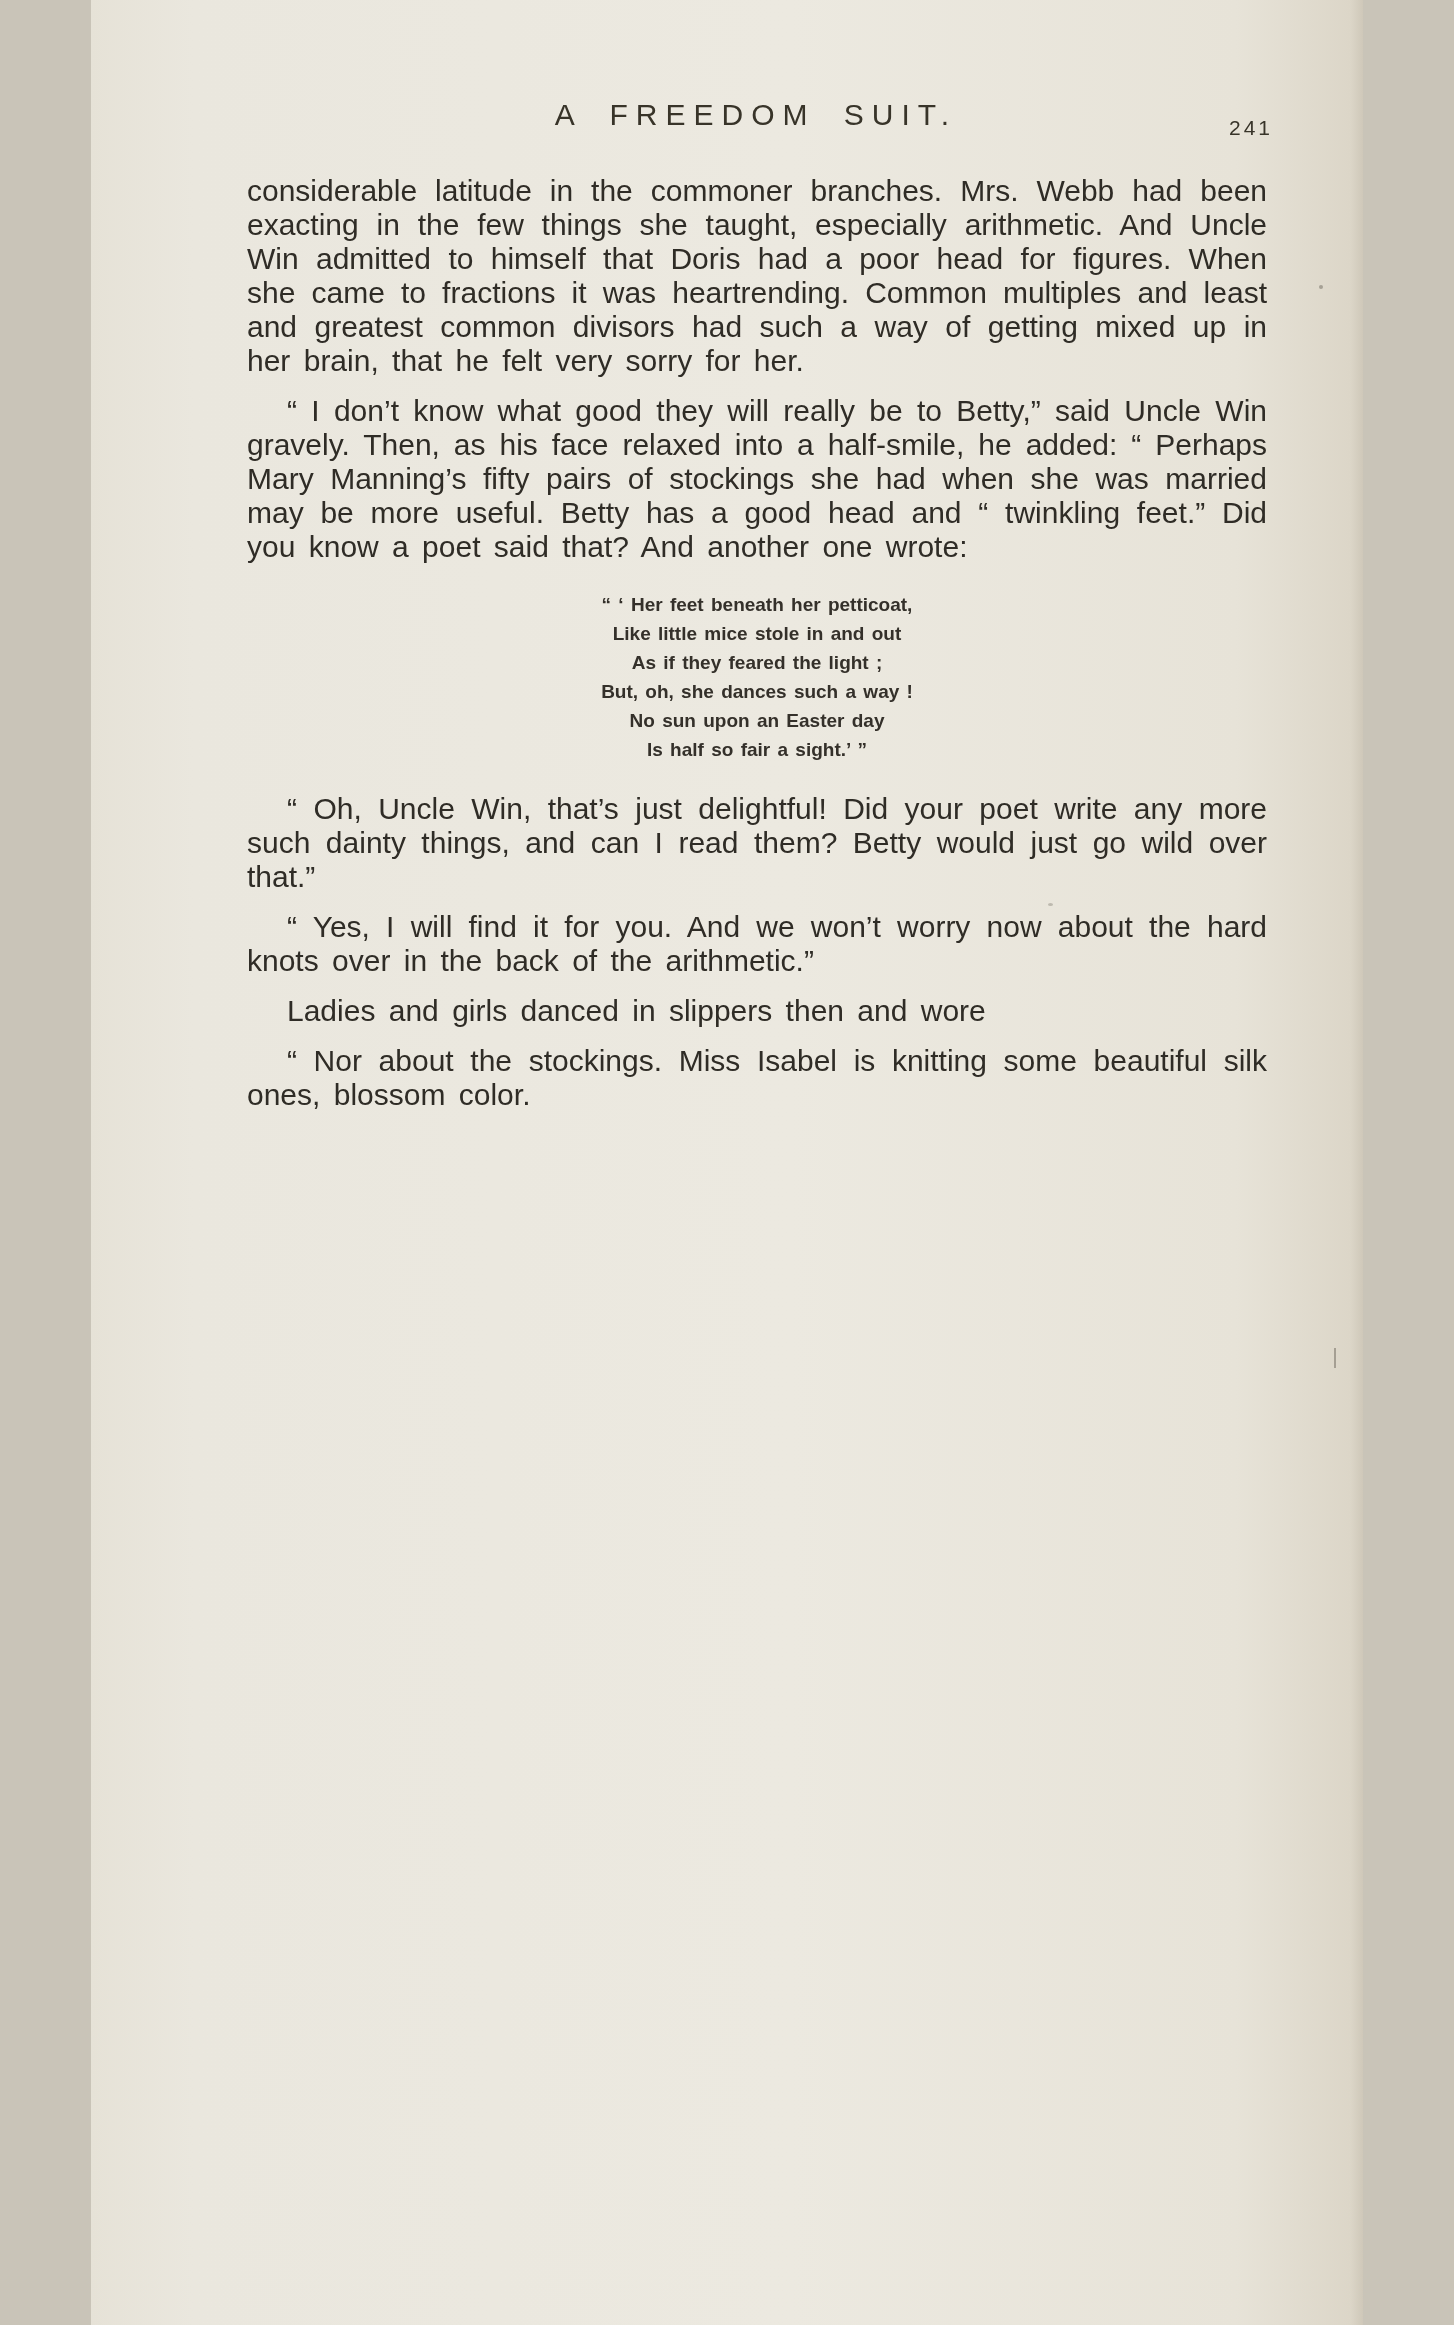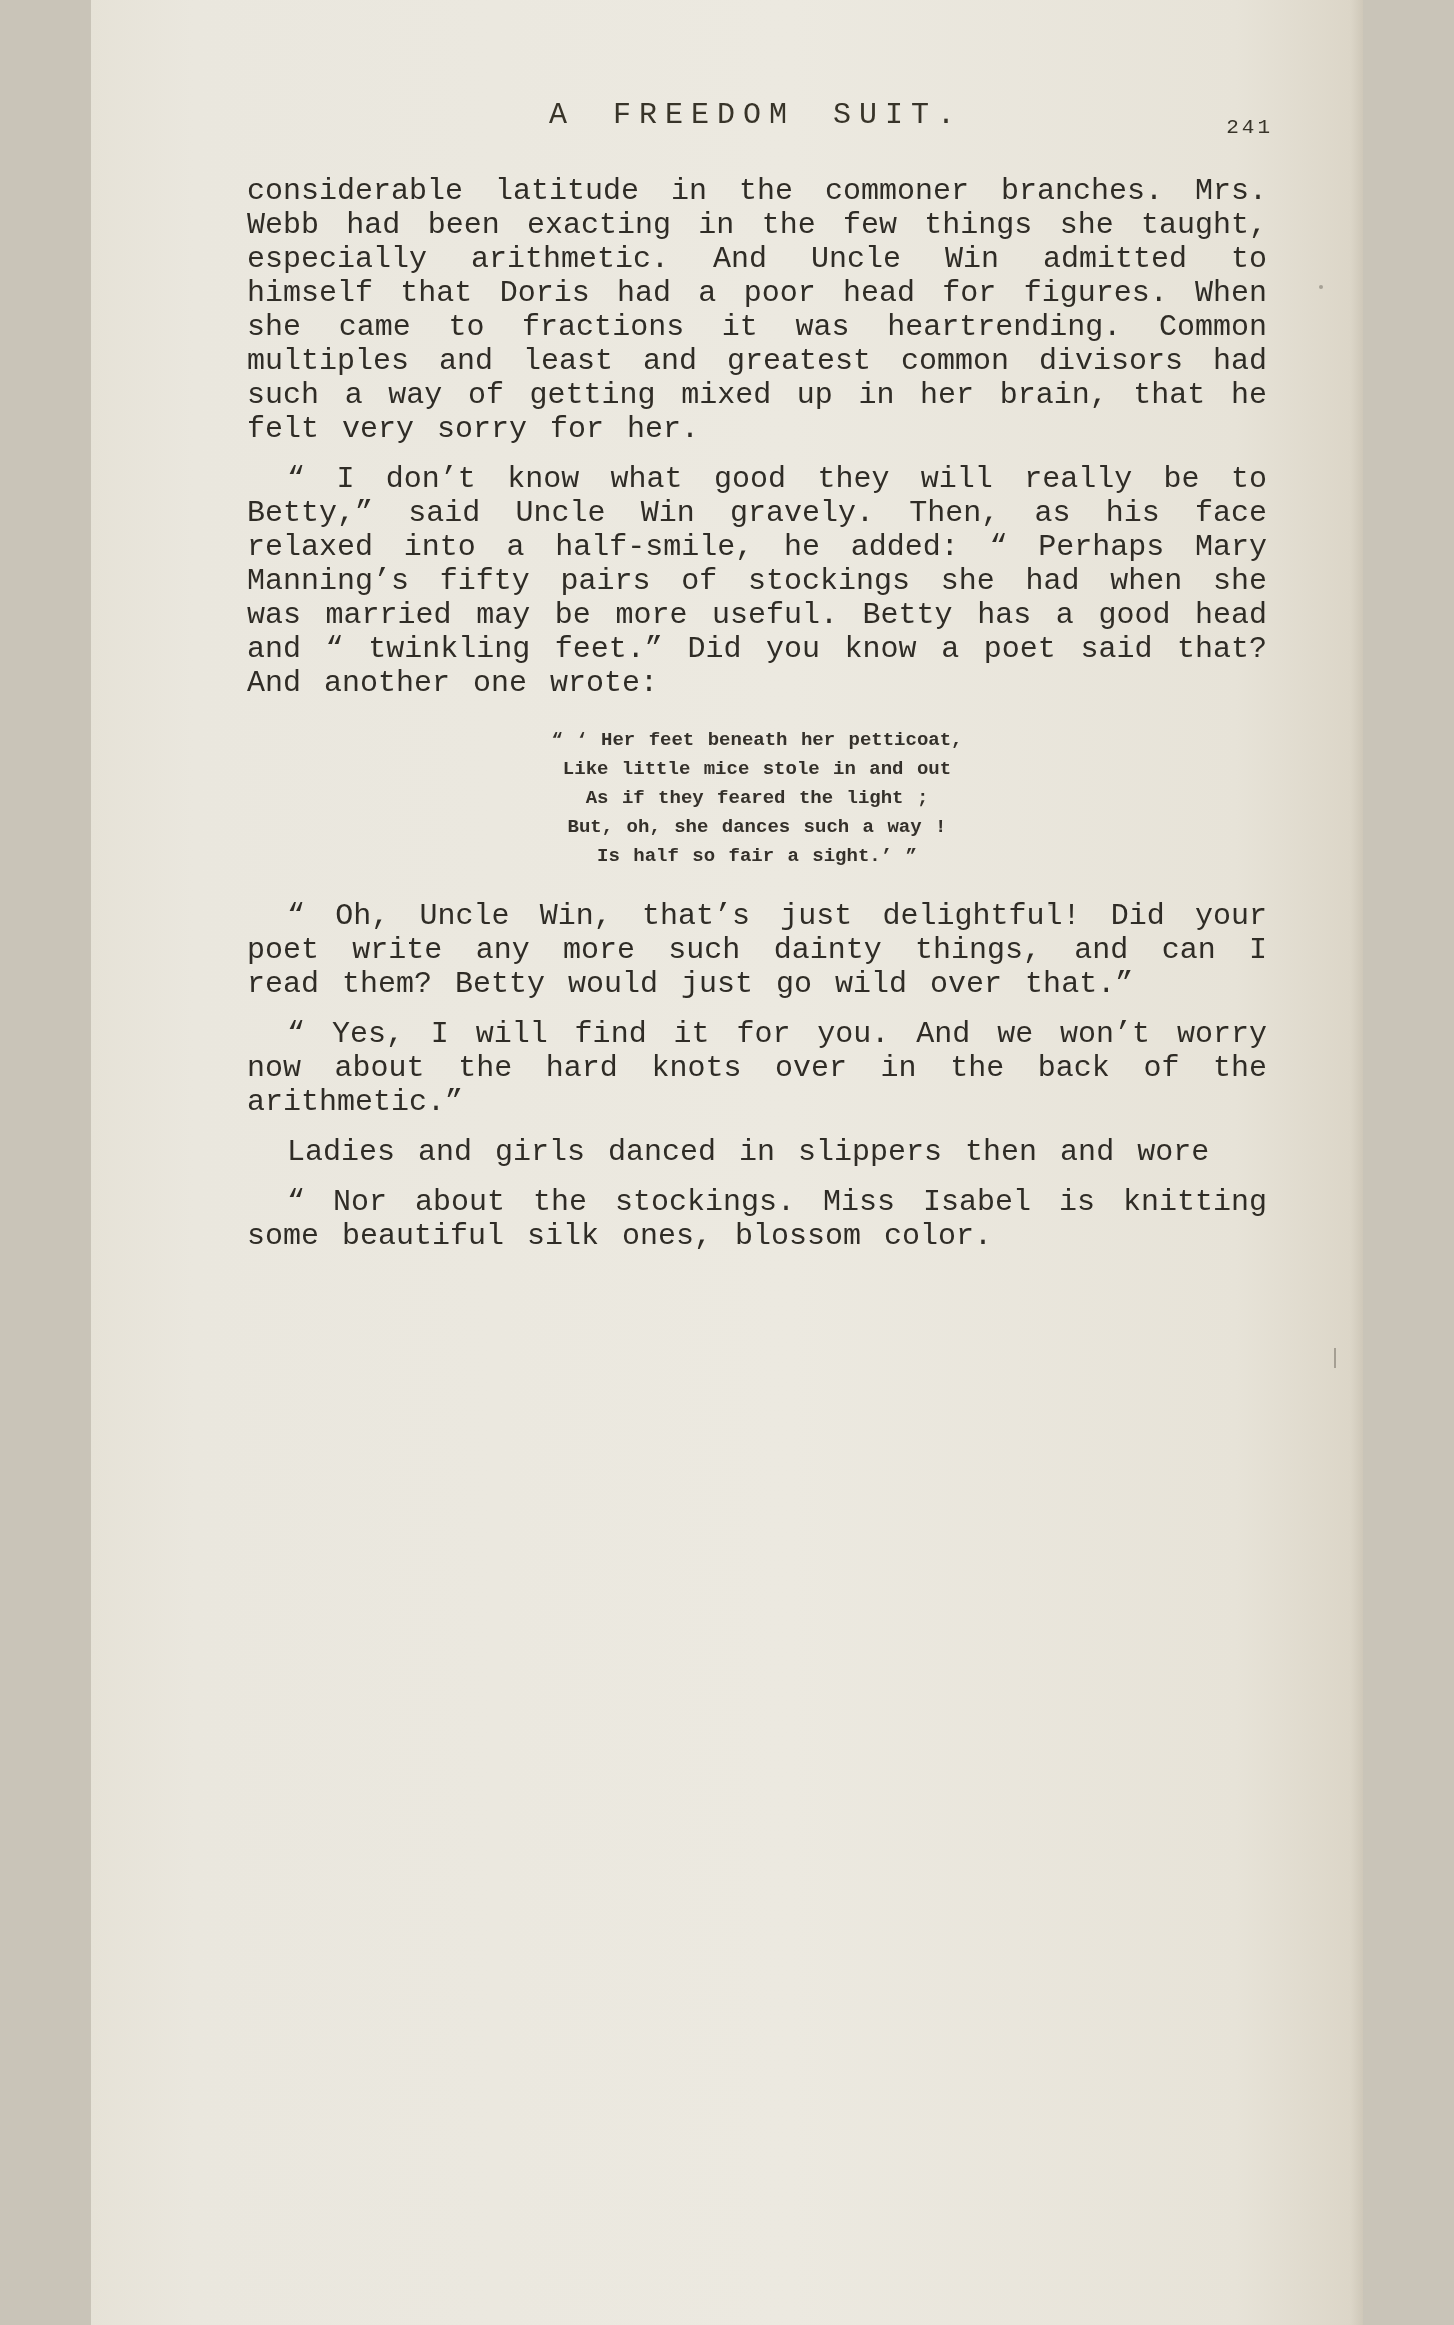--- a/index.html
+++ b/index.html
@@ -8,21 +8,21 @@
     background: #c9c4b8;
   }
   .page {
     position: relative;
     width: 1272px;
     height: 2325px;
     margin: 0 auto;
     background:
       linear-gradient(90deg, #e6e2d7 0%, #eae7de 8%, #ece9e0 55%, #e7e3d8 90%, #dcd6c8 99%, #cfc8b9 100%),
       #eae7de;
-    font-family: Liberation Mono, monospace;
+    font-family: Liberation Sans, sans-serif;
     color: var(--ink, #2f2c26);
     overflow: hidden;
   }
   .running-header {
     position: absolute;
     top: 98px;
     left: 140px;
     width: 1050px;
     height: 40px;
   }
@@ -114,20 +114,21 @@
     <p class="para no-indent">considerable latitude in the commoner branches. Mrs. Webb had been exacting in the few things she taught, especially arithmetic. And Uncle Win admitted to himself that Doris had a poor head for figures. When she came to fractions it was heartrending. Common multiples and least and greatest common divisors had such a way of getting mixed up in her brain, that he felt very sorry for her.</p>
 
 
     <p class="para">“ I don’t know what good they will really be to Betty,” said Uncle Win gravely. Then, as his face relaxed into a half-smile, he added: “ Perhaps Mary Manning’s fifty pairs of stockings she had when she was married may be more useful. Betty has a good head and “ twinkling feet.” Did you know a poet said that? And another one wrote:</p>
 
     <div class="poem">
       <div class="poem-line">“ ‘ Her feet beneath her petticoat,</div>
       <div class="poem-line">Like little mice stole in and out</div>
       <div class="poem-line">As if they feared the light ;</div>
       <div class="poem-line">But, oh, she dances such a way !</div>
+      <div class="poem-line">No sun upon an Easter day</div>
       <div class="poem-line">Is half so fair a sight.’ ”</div>
     </div>
 
     <p class="para">“ Oh, Uncle Win, that’s just delightful! Did your poet write any more such dainty things, and can I read them? Betty would just go wild over that.”</p>
 
     <p class="para">“ Yes, I will find it for you. And we won’t worry now about the hard knots over in the back of the arithmetic.”</p>
 
     <p class="para">Ladies and girls danced in slippers then and wore</p>
 
     <p class="para">“ Nor about the stockings. Miss Isabel is knitting some beautiful silk ones, blossom color.</p>

